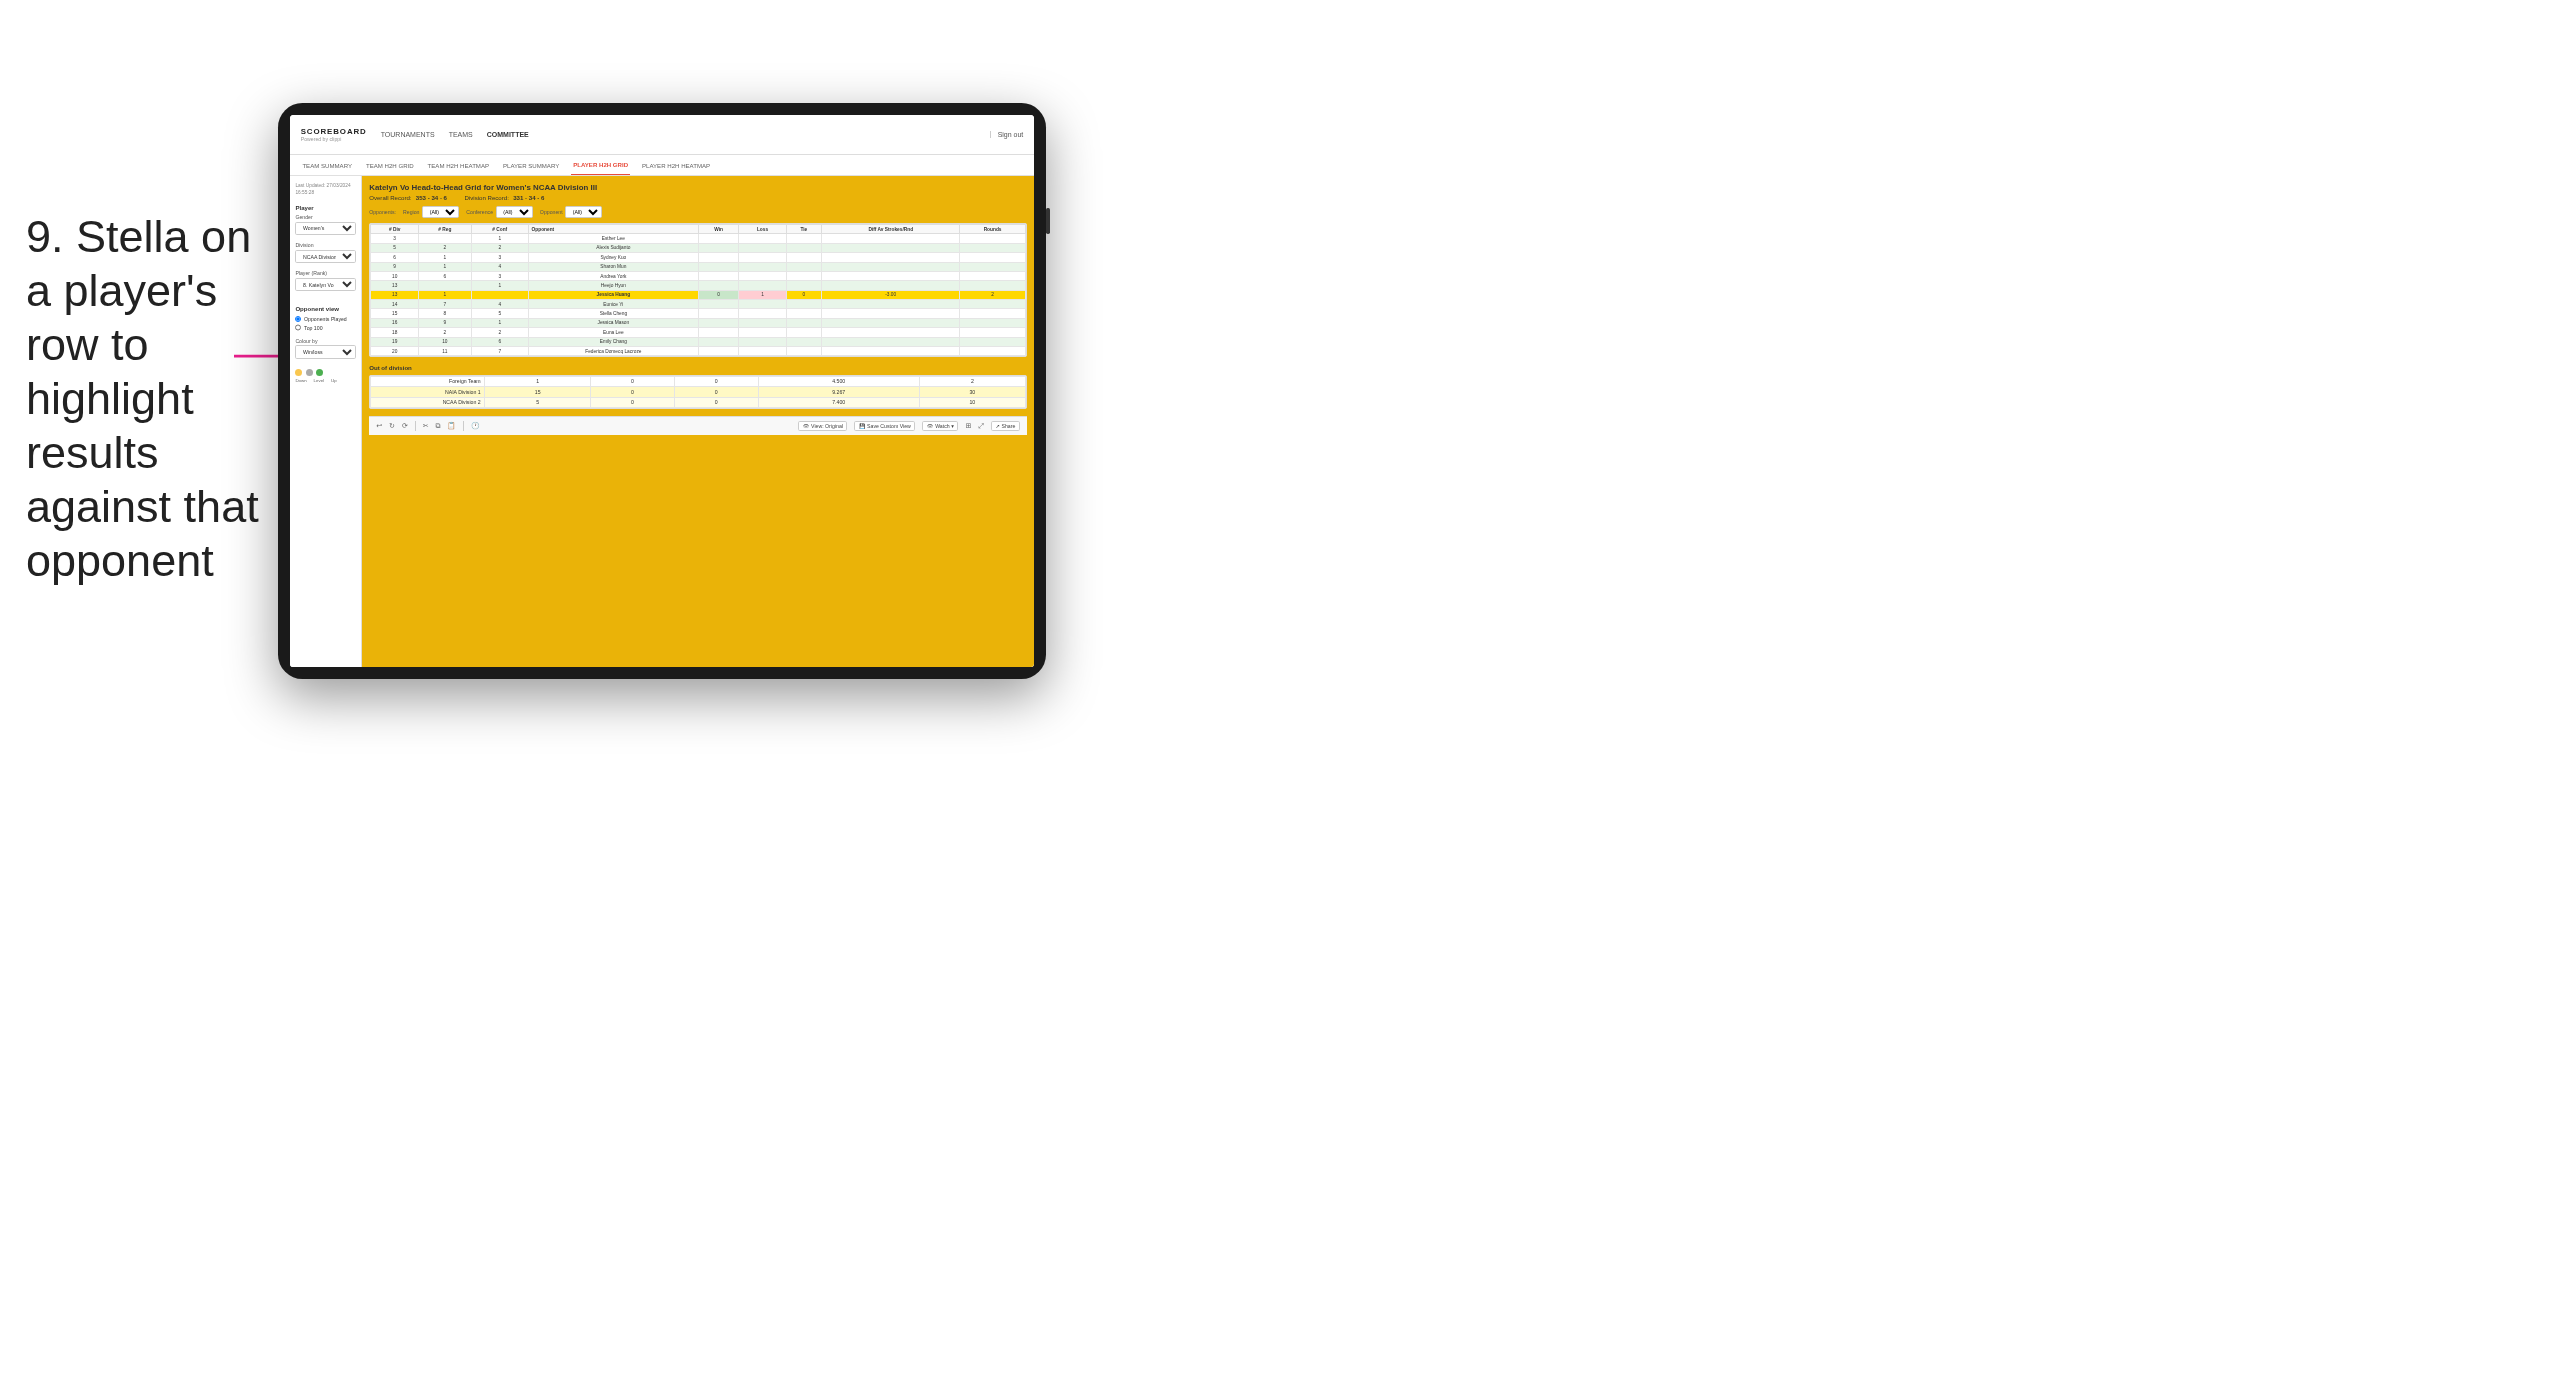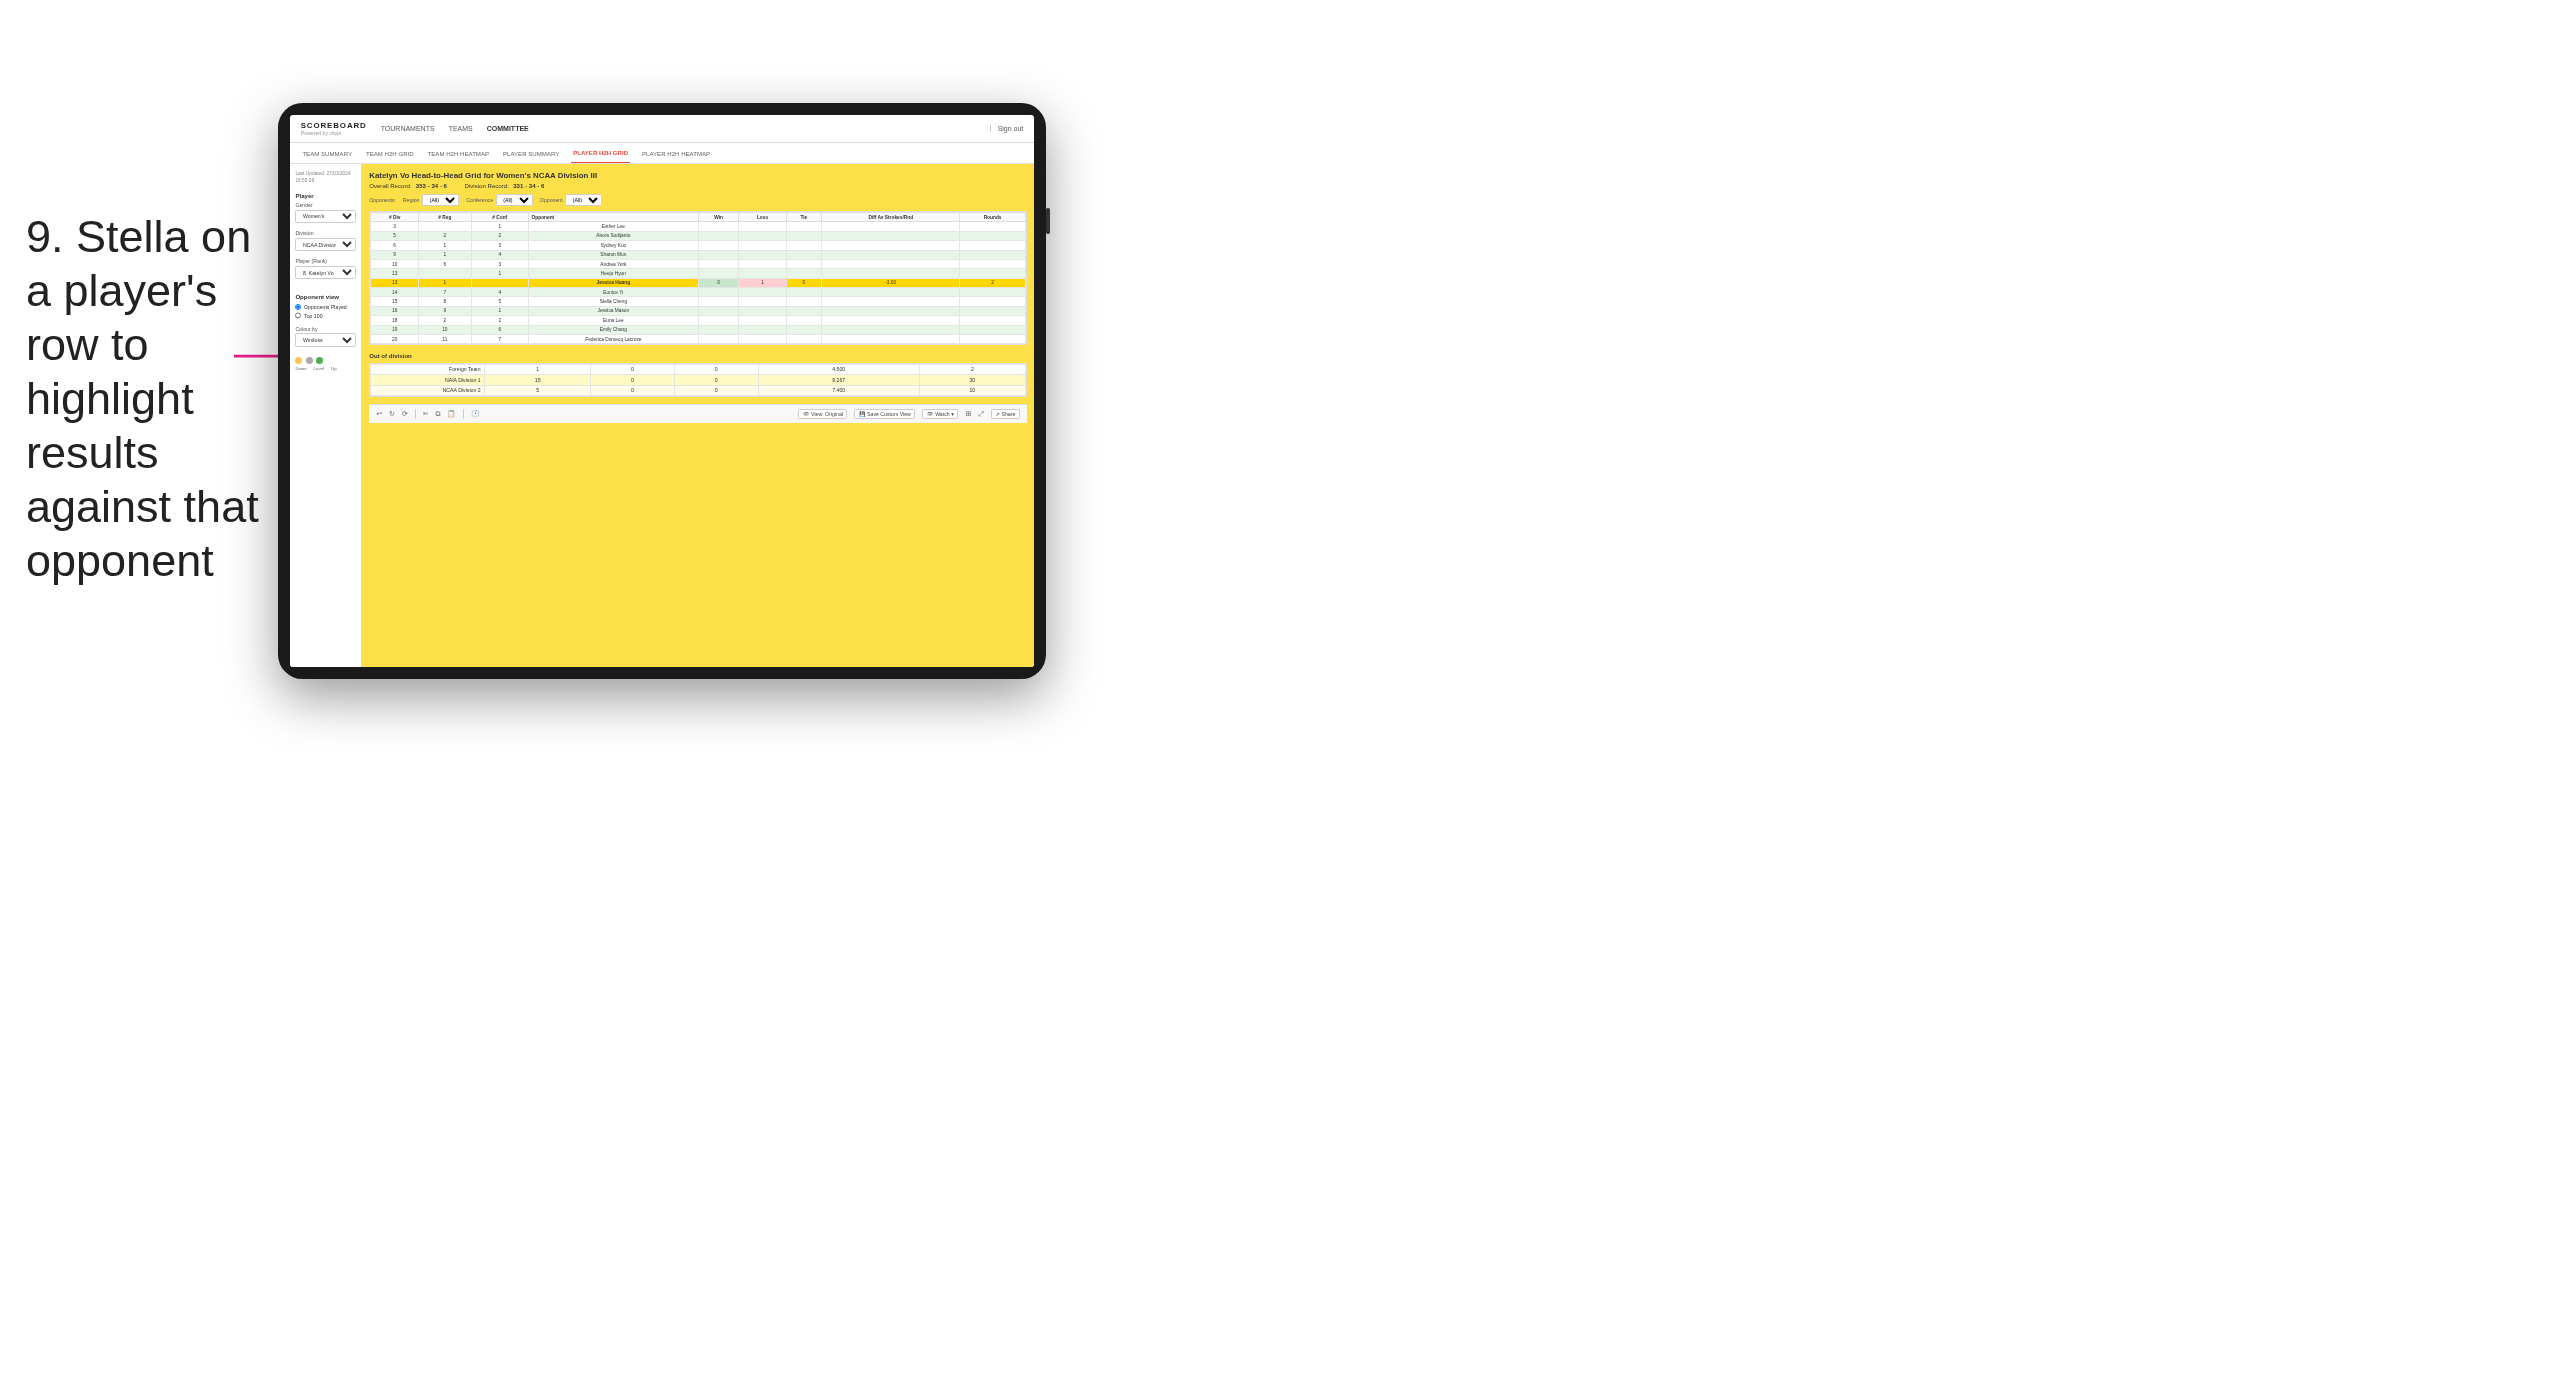--- a/index.html
+++ b/index.html
@@ -35,21 +35,21 @@
       overflow: hidden;
     }
 
     
     .nav-bar {
       background: #fff;
       border-bottom: 0.9px solid #ddd;
       display: flex;
       align-items: center;
       padding: 0 10.5px;
-      height: 28px;
+      height: 40px;
     }
 
     .logo {
       font-size: 7.9px;
       font-weight: bold;
       color: #333;
       margin-right: 14px;
       line-height: 1.2;
     }
     .logo .powered {
@@ -188,21 +188,21 @@
       gap: 7px;
       font-size: 4.4px;
       color: #666;
     }
 
     
     .grid-area {
       flex: 1;
       padding: 7px;
       overflow: hidden;
-      background: #fde047;
+      background: #eab308;
     }
 
     .grid-title {
       font-size: 7.9px;
       font-weight: bold;
       color: #333;
       margin-bottom: 1.7px;
     }
 
     .record-row {

